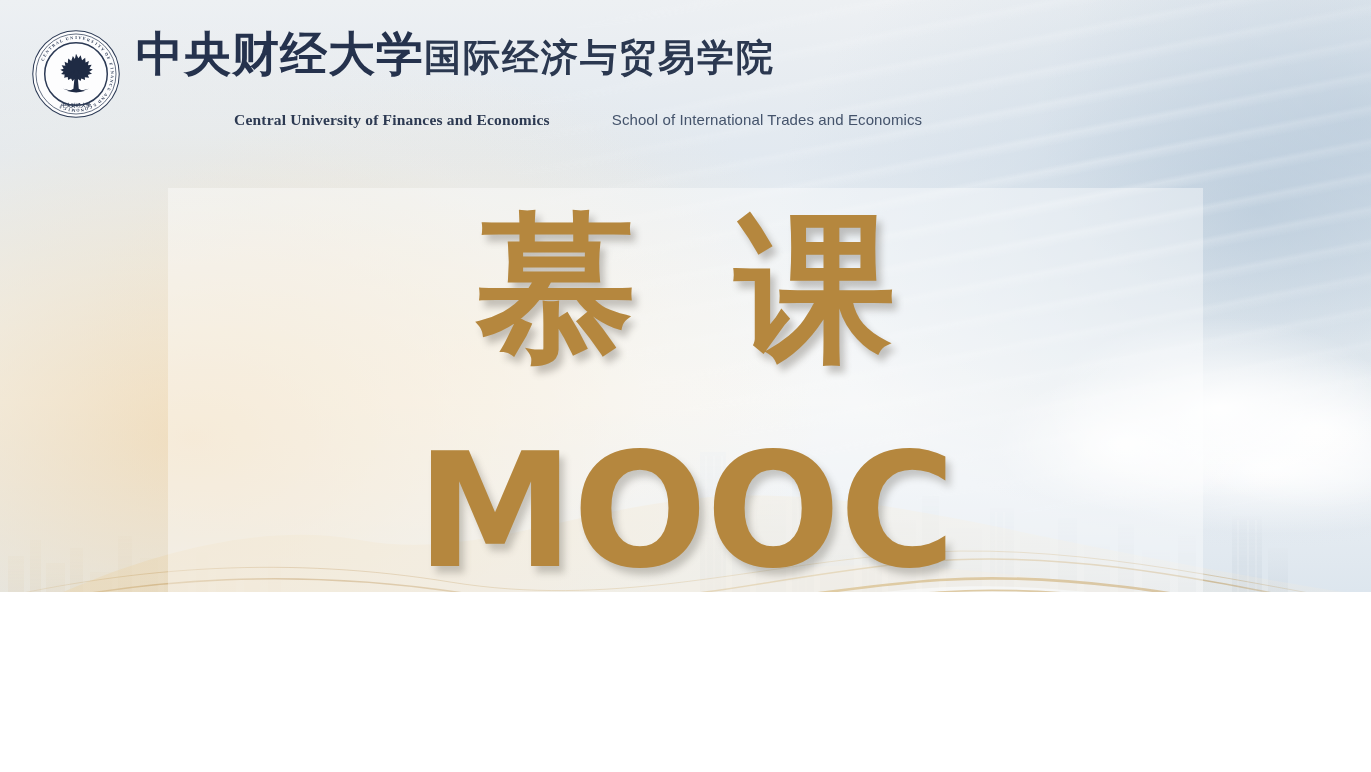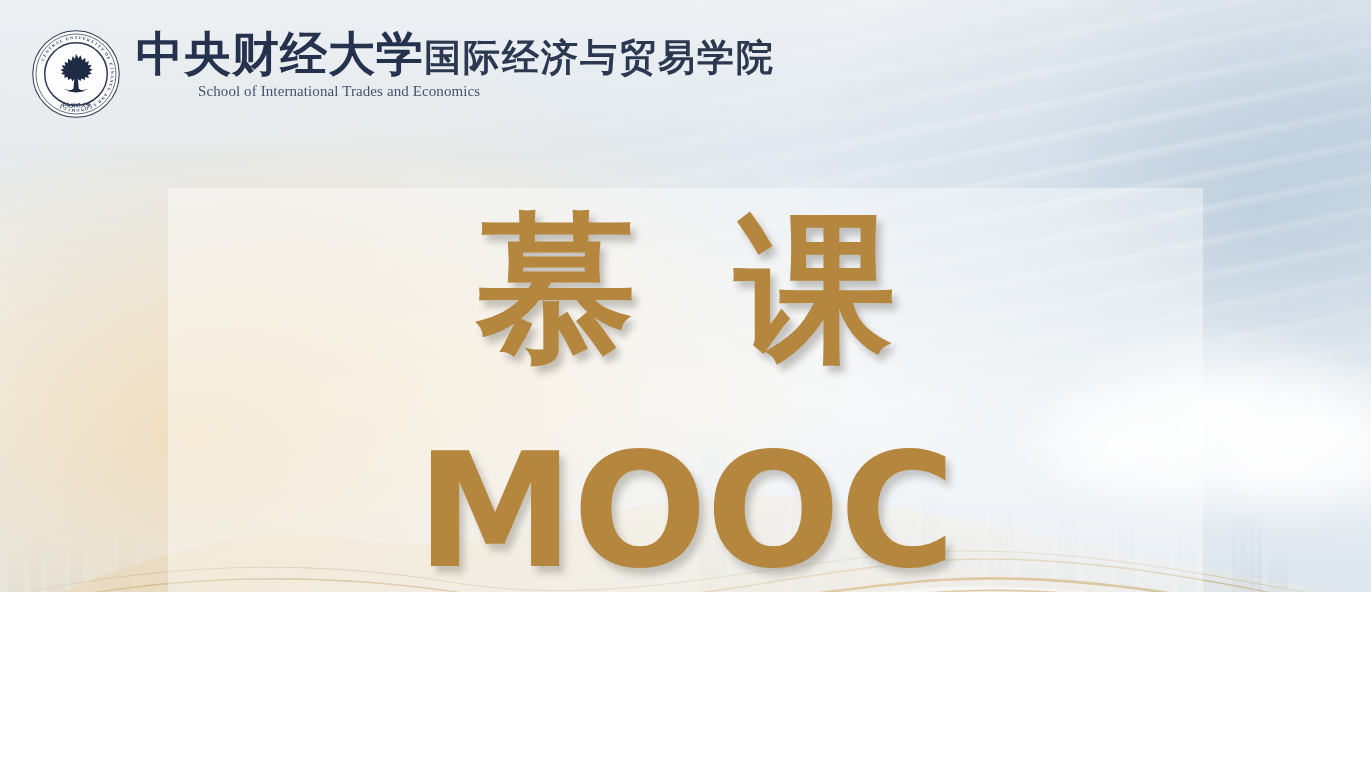--- a/index.html
+++ b/index.html
@@ -123,27 +123,28 @@
   .logo-en-main {
     font-family: "Liberation Serif", "DejaVu Serif", serif;
     font-weight: 700;
     font-size: 15.5px;
     color: #2d3a52;
     letter-spacing: .2px;
     white-space: nowrap;
     padding-left: 98px;
   }
   .logo-en-sub {
-    font-family: Liberation Serif, serif;
+    font-family: Liberation Sans, sans-serif;
     font-weight: 400;
     font-size: 15px;
     color: #44536b;
     letter-spacing: .1px;
     white-space: nowrap;
     margin-left: 62px;
+    margin-top: 28px;
   }
 
   
   .title-cn {
     position: absolute;
     left: 0; right: 0;
     top: 209px;
     text-align: center;
     font-family: "DejaVu Sans", "Liberation Sans", sans-serif;
     font-weight: 700;
@@ -388,20 +389,21 @@
         <path d="M36 66 q14 4.4 28 0 -14 7-28 0z"></path>
       </g>
     </svg>
 
     <div class="logo-text">
       <div class="logo-cn-row">
         <span class="logo-cn-main">中央财经大学</span>
         <span class="logo-cn-sub">国际经济与贸易学院</span>
       </div>
       <div class="logo-en-row">
+        <span class="logo-en-main">Central University of Finances and Economics</span>
         <span class="logo-en-sub">School of International Trades and Economics</span>
       </div>
     </div>
   </div>
 
   <div class="title-cn">慕 课</div>
   <div class="title-en">MOOC</div>
 
 </div>
 

